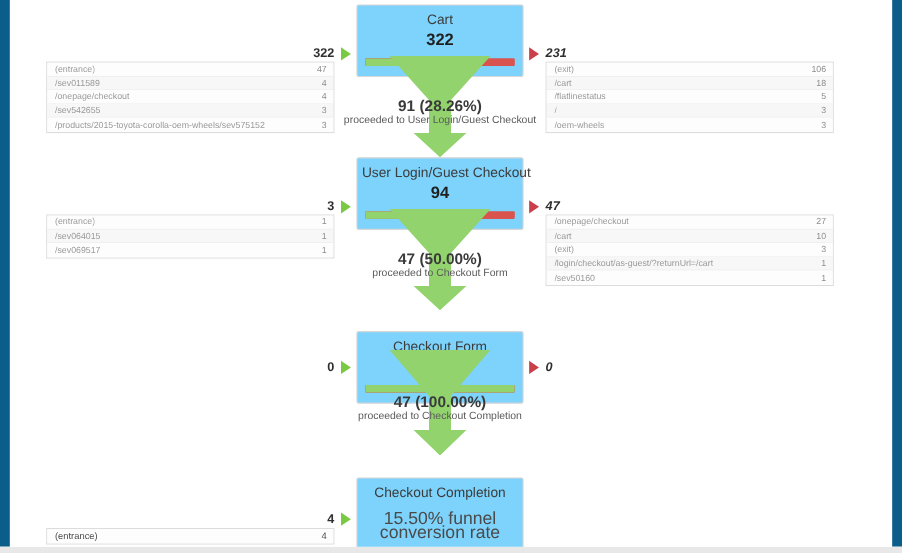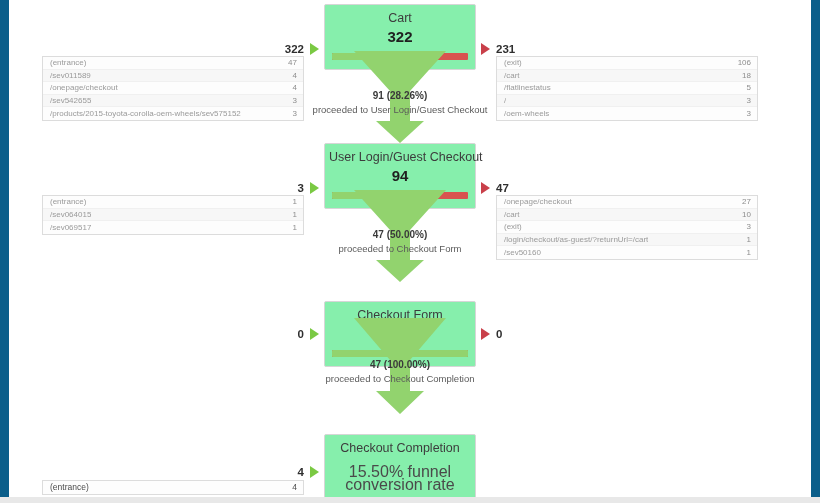--- a/index.html
+++ b/index.html
@@ -38,21 +38,21 @@
     overflow: hidden;
   }
 
   
   .stage { position: absolute; left: 0; width: 802px; }
 
   .step-box {
     position: absolute;
     left: 315px;
     width: 152px;
-    background: #86efac;
+    background: #7dd3fc;
     border: 1px solid #d6d6d6;
     border-radius: 2px;
     text-align: center;
     padding: 6px 4px 8px 4px;
   }
   .step-title {
     font-size: 12.5px;
     color: #3c3c3c;
     line-height: 15px;
     white-space: nowrap;
@@ -87,21 +87,21 @@
   .io-in, .io-out {
     position: absolute;
     display: flex;
     align-items: center;
     height: 14px;
     font-size: 11.5px;
     font-weight: bold;
     color: #2f2f2f;
   }
   .io-in { left: 232px; width: 78px; justify-content: flex-end; }
-  .io-out { left: 472px; width: 90px; justify-content: flex-start; }
+  .io-out { left: 472px; width: 90px; justify-content: flex-start; font-style: italic; }
   .tri-green {
     width: 0; height: 0;
     border-top: 6px solid transparent;
     border-bottom: 6px solid transparent;
     border-left: 9px solid #7ac943;
     margin-left: 6px;
   }
   .tri-red {
     width: 0; height: 0;
     border-top: 6px solid transparent;
@@ -143,21 +143,21 @@
   .connector { position: absolute; left: 315px; width: 152px; }
   .funnel-svg { display: block; }
   .flow-label {
     position: absolute;
     left: -140px;
     width: 432px;
     text-align: center;
     pointer-events: none;
   }
   .flow-main {
-    font-size: 10px;
+    font-size: 14px;
     font-weight: bold;
     color: #3a3a3a;
     line-height: 14px;
     white-space: nowrap;
   }
   .flow-sub {
     font-size: 9.5px;
     color: #5a5a5a;
     line-height: 12px;
     white-space: nowrap;

